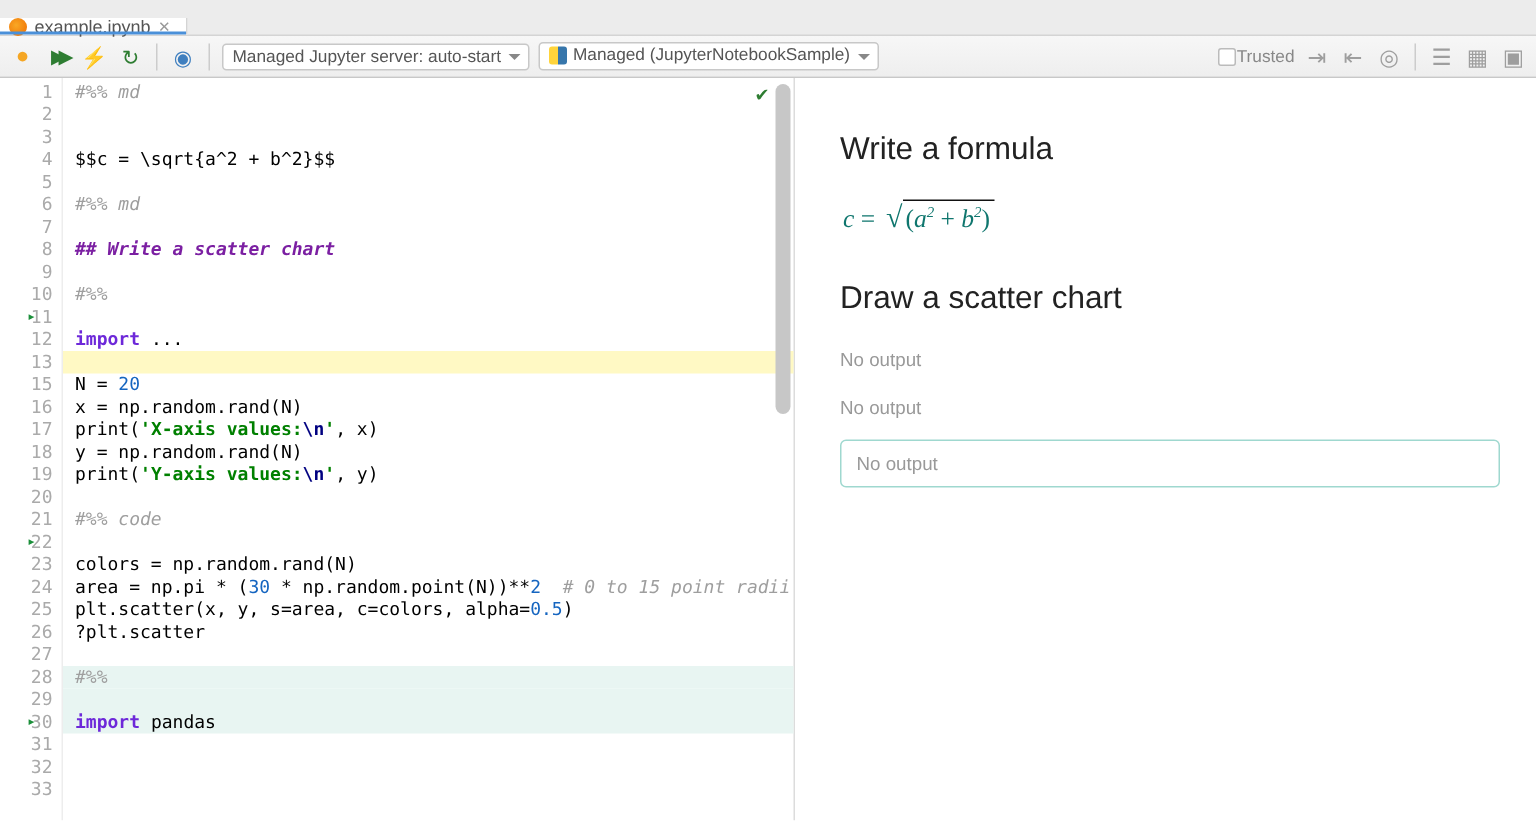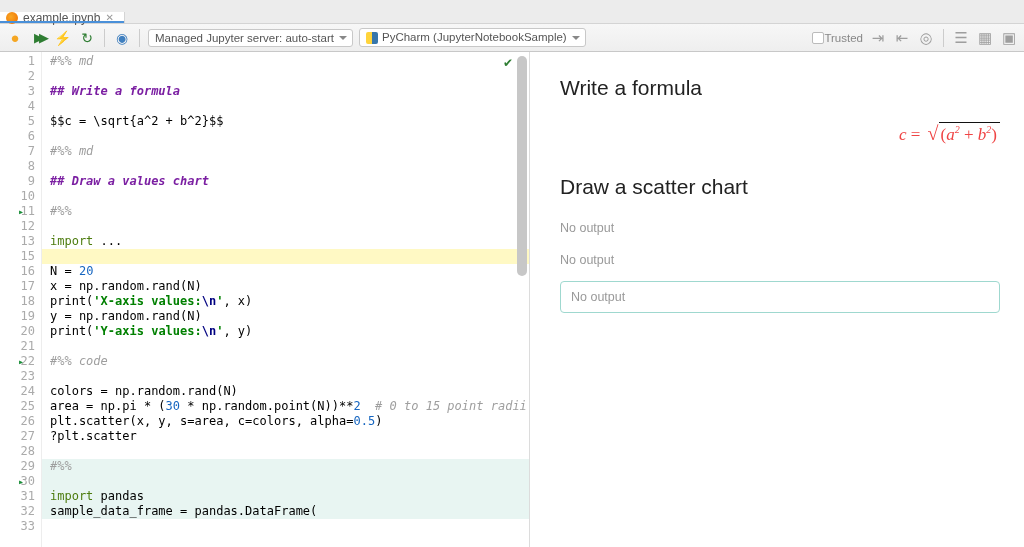--- a/index.html
+++ b/index.html
@@ -20,46 +20,46 @@
   .tb-drop::after { content: ""; position: absolute; right: 5px; top: 50%; width: 0; height: 0; border-left: 4px solid transparent; border-right: 4px solid transparent; border-top: 4px solid #888; transform: translateY(-50%); }
   .tb-drop .py-ico { display:inline-block; width:12px; height:12px; vertical-align:middle; margin-right:4px; background: conic-gradient(#3776ab 0 50%, #ffd43b 50% 100%); border-radius:2px; }
   .toolbar .spacer { flex: 1; }
   .trusted { display:flex; align-items:center; gap:0; font-size:11.5px; color:#888; }
   .trusted .cb { width:12px; height:12px; border:1px solid #bbb; border-radius:2px; background:#fff; }
   .tb-gray { color:#9e9e9e; font-size:15px; }
 
   
   .main { display: flex; height: calc(547px - 24px - 28px); }
   .editor-pane { width: 530px; position: relative; border-right: 1px solid #dcdcdc; background:#fff; }
-  .preview-pane { flex: 1; background: #fff; padding: 18px 24px 10px 30px; overflow:hidden; }
+  .preview-pane { flex: 1; background: #fff; padding: 30px 24px 10px 30px; overflow:hidden; }
   
   
   .editor { display: flex; height: 100%; font-family: "Menlo","Consolas",monospace; font-size: 12px; line-height: 15px; position:relative; }
   .gutter { width: 42px; background: #fff; text-align: right; color: #aaa; padding: 2px 6px 0 0; user-select:none; border-right:1px solid #ededed; }
   .gutter .ln { height: 15px; position:relative; }
   .gutter .run-mark::before { content:"▸"; position:absolute; left:18px; color:#1b8f3a; font-size:10px; }
   .code { flex:1; padding: 2px 0 0 8px; position:relative; }
   .code .line { height:15px; white-space: pre; }
   .hl-yellow { background: #fff9c4; margin-left:-8px; padding-left:8px; margin-right:0; }
   .hl-teal { background: #e8f5f2; margin-left:-8px; padding-left:8px; }
   
   .c-comment { color:#9e9e9e; font-style:italic; }
   .c-hdr { color:#7b1fa2; font-weight:bold; font-style:italic; }
-  .c-kw { color:#4d7c0f; font-weight:normal; }
+  .c-kw { color:#6d28d9; font-weight:bold; }
   .c-str { color:#008000; font-weight:bold; }
   .c-esc { color:#000080; font-weight:bold; }
   .c-num { color:#1565c0; }
   
   .scroll-thumb { position:absolute; right:2px; top:4px; width:10px; height:220px; background:#c7c7c7; border-radius:5px; }
   .check { position:absolute; right:16px; top:4px; color:#2e7d32; font-size:12px; }
   .cursor-arrow { position:absolute; left:28px; top:155px; font-size:12px; color:#000; pointer-events:none; }
 
   
   .preview-pane h2 { font-size: 21px; font-weight: 400; color: #222; margin: 6px 0 22px; }
-  .formula { font-family: "Cambria Math", "STIXGeneral", serif; font-size: 17px; font-style: italic; color:#ef4444; margin: 0 0 30px 2px; text-align: right; }
+  .formula { font-family: "Cambria Math", "STIXGeneral", serif; font-size: 17px; font-style: italic; color:#0f766e; margin: 0 0 30px 2px; }
   .formula .sqrt { position:relative; padding-left:3px; display:inline-block; }
   .formula .sqrt::before { content:"√"; font-style:normal; font-size:20px; }
   .formula .sqrt .rad { border-top: 1.2px solid #111; padding: 2px 3px 0 2px; }
   .formula sup { font-size: 10px; vertical-align: super; }
   .no-out { font-family: Liberation Sans, sans-serif; font-size: 12.5px; color: #999; margin: 18px 0 0; }
   .no-out.boxed { border: 1px solid #9fd8cf; border-radius: 4px; padding: 8px 10px; margin-top: 14px; background:#fff; }
 </style>
 </head>
 <body>
 
@@ -77,21 +77,21 @@
   <span class="tb-btn" style="color:#2e7d32;font-size:13px;letter-spacing:-5px;">▶▶</span>
   <span class="tb-btn" style="color:#f5a623;font-size:14px;">⚡</span>
   <span class="tb-btn" style="color:#2e7d32;font-size:14px;">↻</span>
   <span class="tb-sep"></span>
   <span class="tb-btn" style="color:#3f7fbf;font-size:14px;">◉</span>
   <span class="tb-sep"></span>
   <div class="tb-drop">
     <span>Managed Jupyter server: auto-start</span>
   </div>
   <div class="tb-drop">
-    <span class="py-ico"></span><span>PyCharm (JupyterNotebookSample)</span>
+    <span class="py-ico"></span><span>Managed (JupyterNotebookSample)</span>
   </div>
   <div class="spacer"></div>
   <div class="trusted">
     <span class="cb"></span>
     <span>Trusted</span>
   </div>
   <span class="tb-btn tb-gray">⇥</span>
   <span class="tb-btn tb-gray">⇤</span>
   <span class="tb-btn tb-gray">◎</span>
   <span class="tb-sep"></span>
@@ -136,27 +136,26 @@
           <div class="ln">28</div>
           <div class="ln">29</div>
           <div class="ln run-mark">30</div>
           <div class="ln">31</div>
           <div class="ln">32</div>
           <div class="ln">33</div>
         </div>
       <div class="code">
         <div class="line"><span class="c-comment">#%% md</span></div>
         <div class="line"></div>
-        <div class="line"><span class="c-hdr">## Write a formula</span></div>
         <div class="line"></div>
         <div class="line">$$c = \sqrt{a^2 + b^2}$$</div>
         <div class="line"></div>
         <div class="line"><span class="c-comment">#%% md</span></div>
         <div class="line"></div>
-        <div class="line"><span class="c-hdr">## Draw a values chart</span></div>
+        <div class="line"><span class="c-hdr">## Write a scatter chart</span></div>
         <div class="line"></div>
         <div class="line"><span class="c-comment">#%%</span></div>
         <div class="line"></div>
         <div class="line"><span class="c-kw">import</span><span> ...</span></div>
         <div class="line hl-yellow"></div>
         <div class="line"><span>N = </span><span class="c-num">20</span></div>
         <div class="line">x = np.random.rand(N)</div>
         <div class="line"><span>print(</span><span class="c-str">'X-axis values:</span><span class="c-esc">\n</span><span class="c-str">'</span><span>, x)</span></div>
         <div class="line">y = np.random.rand(N)</div>
         <div class="line"><span>print(</span><span class="c-str">'Y-axis values:</span><span class="c-esc">\n</span><span class="c-str">'</span><span>, y)</span></div>
@@ -164,21 +163,20 @@
         <div class="line"><span class="c-comment">#%% code</span></div>
         <div class="line"></div>
         <div class="line">colors = np.random.rand(N)</div>
         <div class="line"><span>area = np.pi * (</span><span class="c-num">30</span><span> * np.random.point(N))**</span><span class="c-num">2</span><span class="c-comment">  # 0 to 15 point radii</span></div>
         <div class="line"><span>plt.scatter(x, y, s=area, c=colors, alpha=</span><span class="c-num">0.5</span><span>)</span></div>
         <div class="line">?plt.scatter</div>
         <div class="line"></div>
         <div class="line hl-teal"><span class="c-comment">#%%</span></div>
         <div class="line hl-teal"></div>
         <div class="line hl-teal"><span class="c-kw">import</span><span> pandas</span></div>
-        <div class="line hl-teal">sample_data_frame = pandas.DataFrame(</div>
       </div>
     </div>
     <div class="scroll-thumb"></div>
   </div>
 
   <div class="preview-pane">
     <h2>Write a formula</h2>
     <div class="formula">
       <span>c</span><span style="font-style:normal"> = </span><span class="sqrt"><span class="rad"><span style="font-style:normal">(</span><span>a</span><sup>2</sup><span style="font-style:normal"> + </span><span>b</span><sup>2</sup><span style="font-style:normal">)</span></span></span>
     </div>

